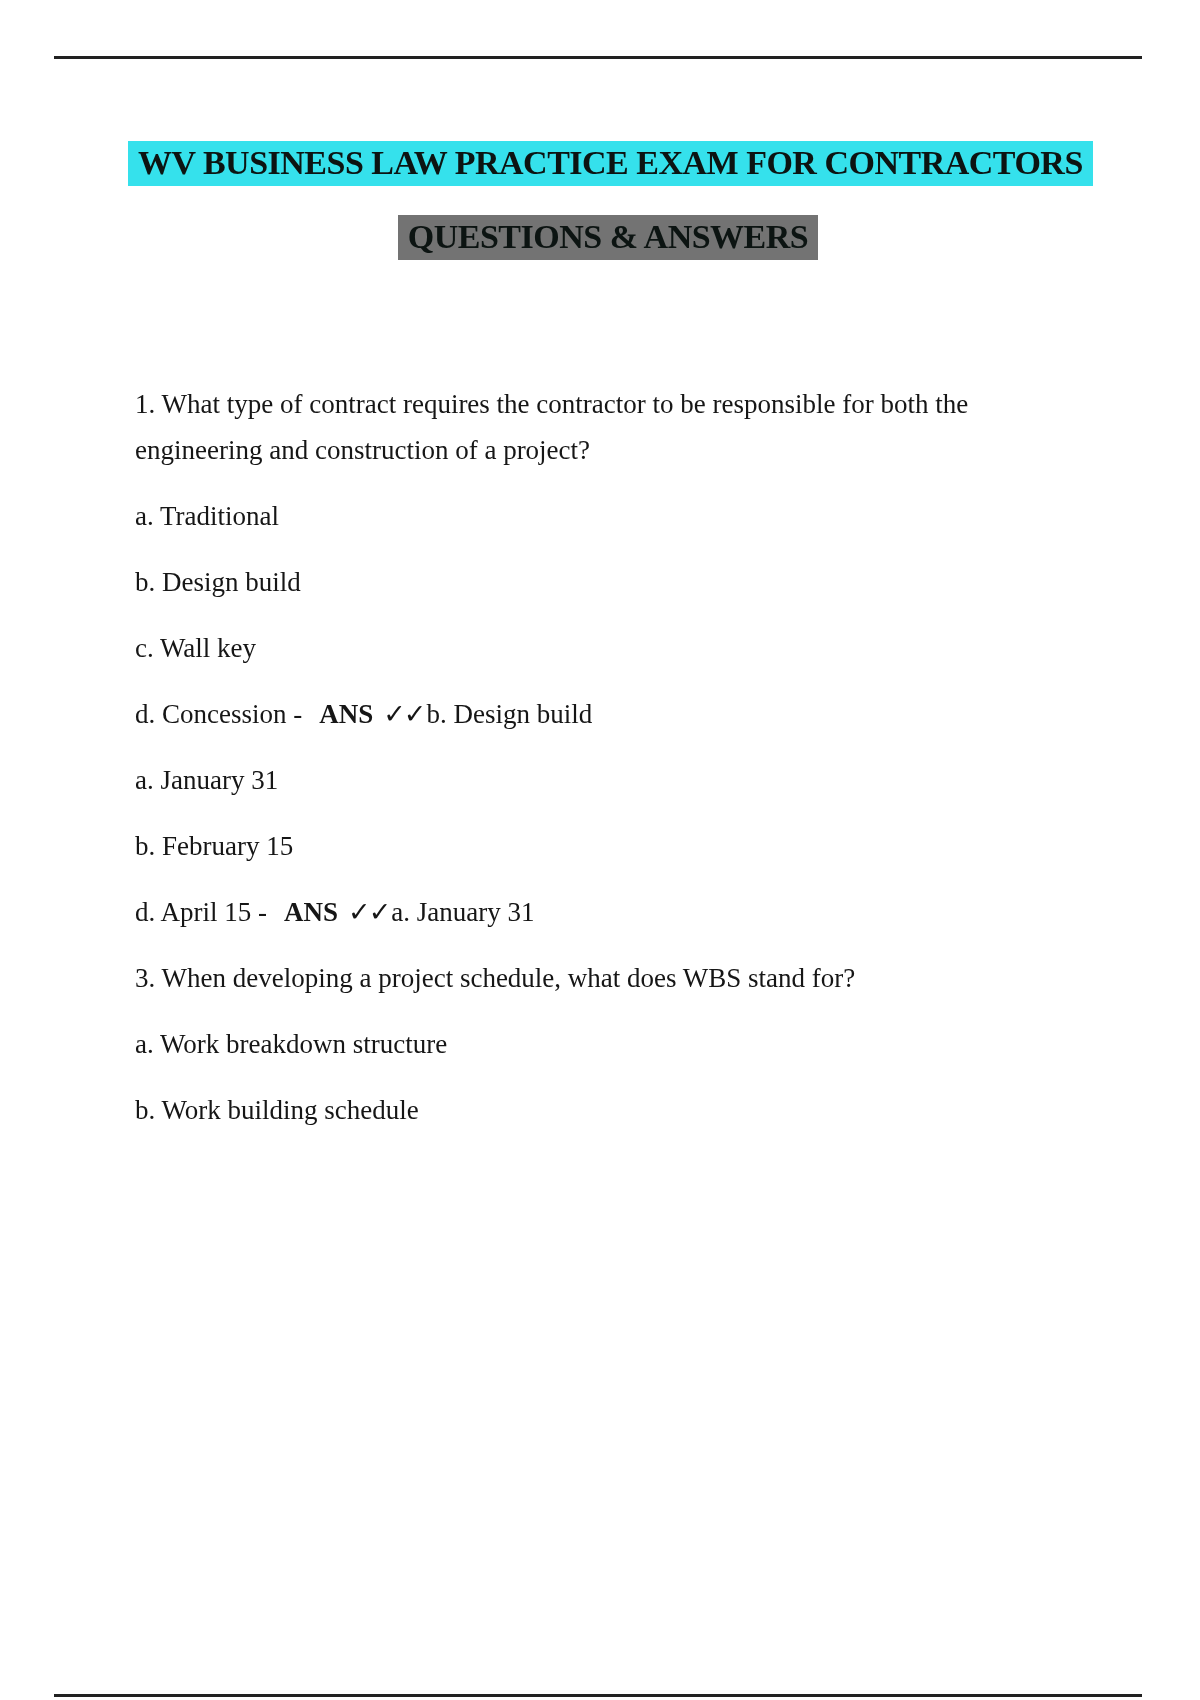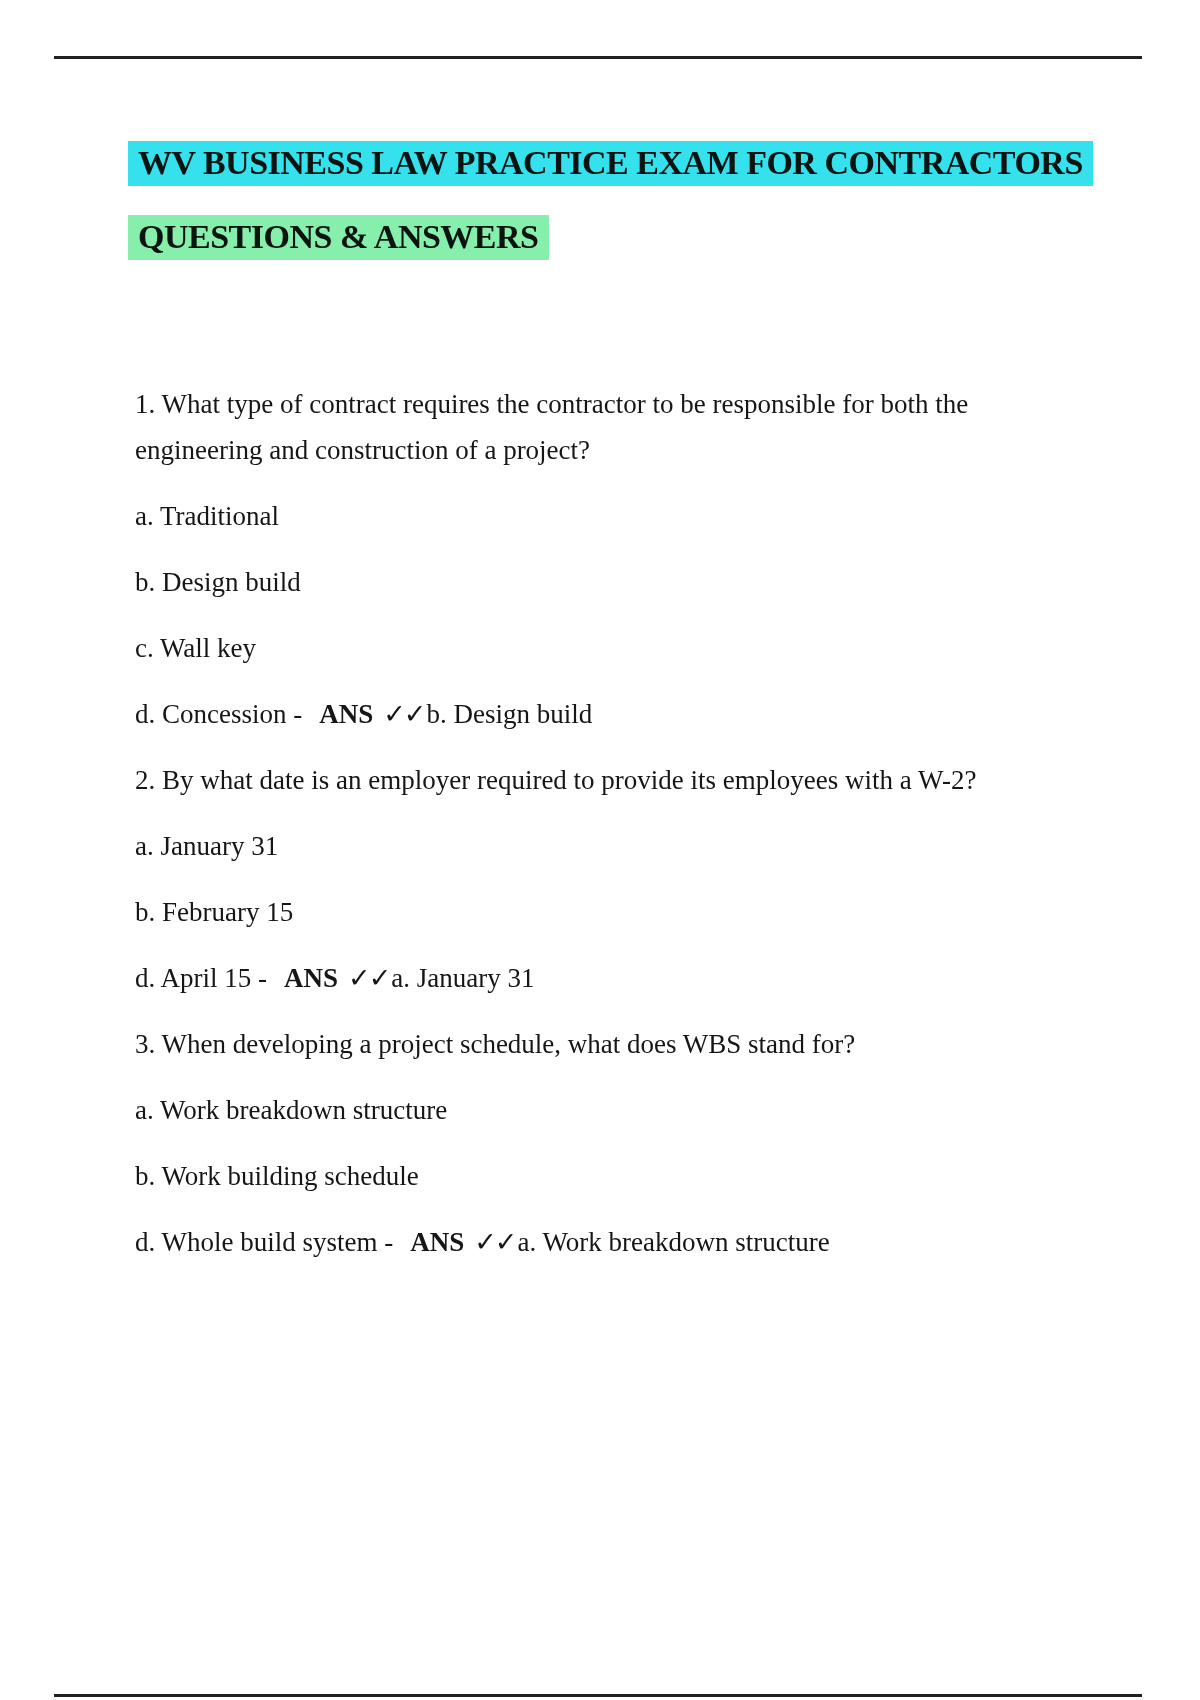--- a/index.html
+++ b/index.html
@@ -13,21 +13,21 @@
   }
   .rule{
     position:absolute;left:54px;width:1088px;height:3px;
     background:#212121;
   }
   .rule-top{top:56px;}
   .rule-bottom{top:1694px;}
 
   .title-block{
     position:absolute;left:128px;top:141px;width:960px;
-    text-align:left;
+    text-align:center;
   }
   .title-line{
     margin:0;
     font-size:34px;font-weight:bold;
     letter-spacing:-0.5px;
     line-height:1.0;
     white-space:nowrap;
   }
   .title-line + .title-line{margin-top:29px;}
   .hl{
@@ -52,21 +52,21 @@
 </style>
 </head>
 <body>
 
 <div class="page">
 
   <div class="rule rule-top" style="background: rgb(33, 33, 33);"></div>
 
   <div class="title-block">
     <p class="title-line"><span class="hl" style="background: rgb(53, 225, 236);">WV BUSINESS LAW PRACTICE EXAM FOR CONTRACTORS</span></p>
-    <p class="title-line"><span class="hl" style="background: #86efac;">QUESTIONS &amp; ANSWERS</span></p>
+    <p class="title-line"><span class="hl" style="background: #737373;">QUESTIONS &amp; ANSWERS</span></p>
   </div>
 
   <div class="content">
 
     <div class="para">
       <div class="line">1. What type of contract requires the contractor to be responsible for both the</div>
       <div class="line">engineering and construction of a project?</div>
     </div>
     <div class="para">
         <div class="line">a. Traditional</div>
@@ -77,46 +77,38 @@
     <div class="para">
         <div class="line">c. Wall key</div>
       </div>
     <div class="para">
       <div class="line">
         <span>d. Concession -</span><span class="ans-label">ANS</span><span class="checks">✓✓</span><span>b. Design build</span>
       </div>
     </div>
 
     <div class="para">
-      <div class="line">2. By what date is an employer required to provide its employees with a W-2?</div>
-    </div>
-    <div class="para">
         <div class="line">a. January 31</div>
       </div>
     <div class="para">
         <div class="line">b. February 15</div>
       </div>
     <div class="para">
       <div class="line">
         <span>d. April 15 -</span><span class="ans-label">ANS</span><span class="checks">✓✓</span><span>a. January 31</span>
       </div>
     </div>
 
     <div class="para">
       <div class="line">3. When developing a project schedule, what does WBS stand for?</div>
     </div>
     <div class="para">
         <div class="line">a. Work breakdown structure</div>
       </div>
     <div class="para">
         <div class="line">b. Work building schedule</div>
       </div>
-    <div class="para">
-      <div class="line">
-        <span>d. Whole build system -</span><span class="ans-label">ANS</span><span class="checks">✓✓</span><span>a. Work breakdown structure</span>
-      </div>
-    </div>
 
   </div>
 
   <div class="rule rule-bottom" style="background: rgb(33, 33, 33);"></div>
 
 </div>
 
 </body></html>

